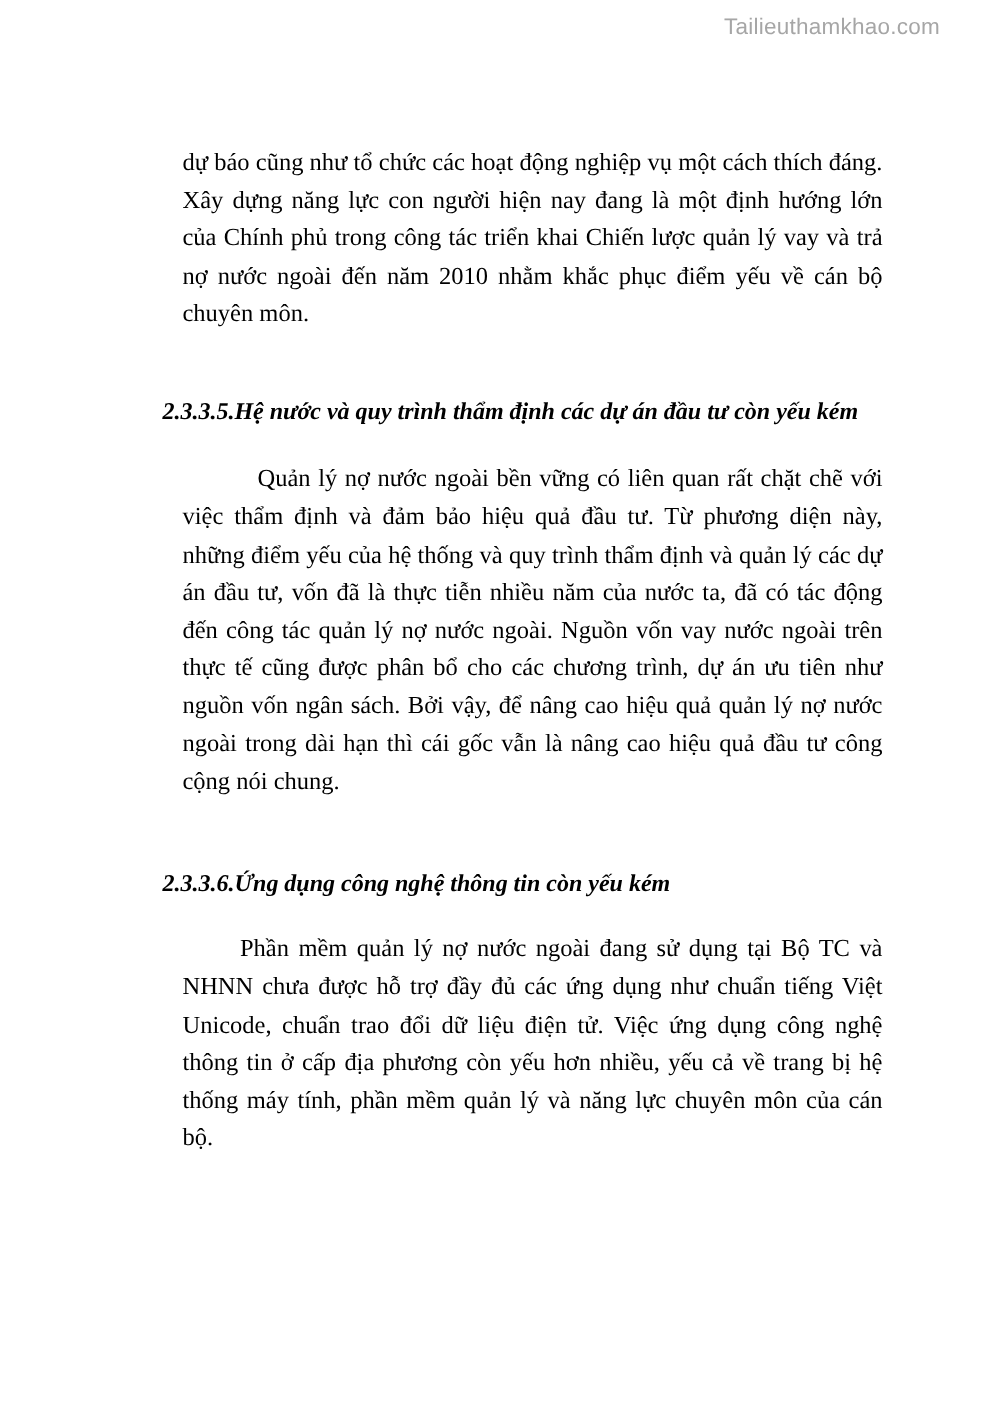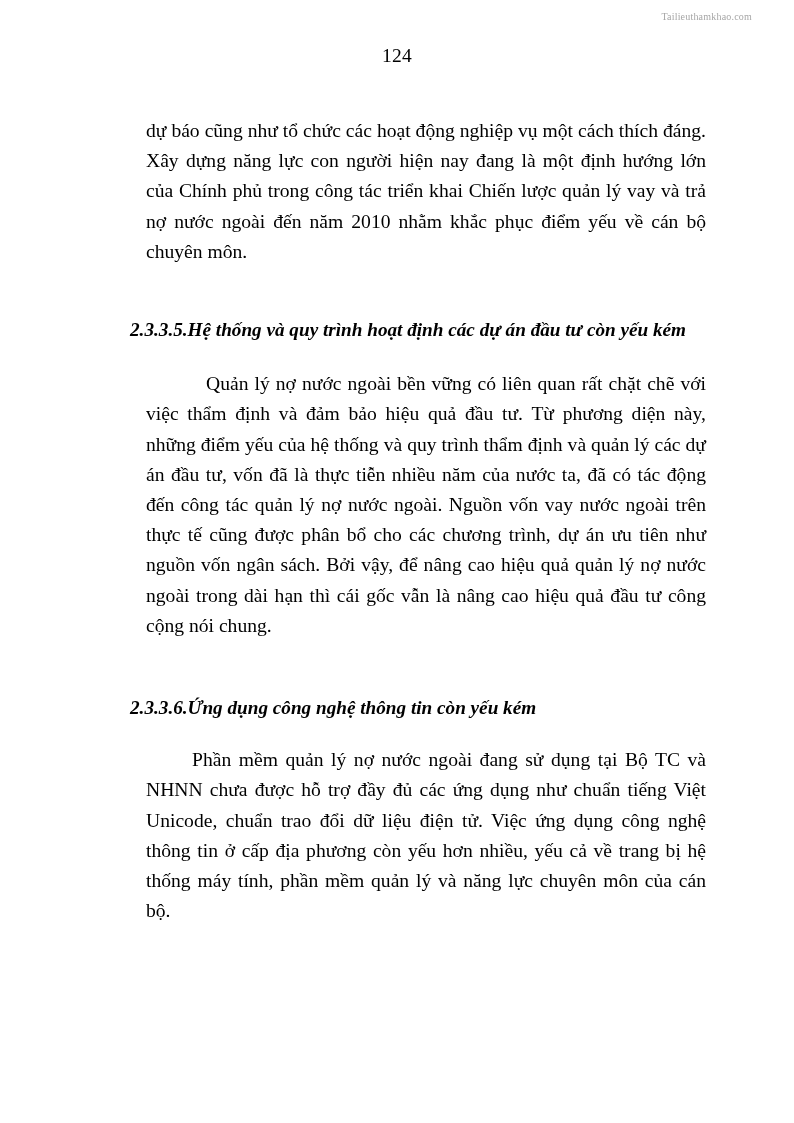--- a/index.html
+++ b/index.html
@@ -17,22 +17,22 @@
     width: 794px;
     height: 1123px;
     background: #ffffff;
     overflow: hidden;
     box-sizing: border-box;
   }
   .watermark {
     position: absolute;
     top: 11px;
     right: 42px;
-    font-family: Liberation Serif, serif;
-    font-size: 10px;
+    font-family: Liberation Sans, sans-serif;
+    font-size: 18px;
     letter-spacing: 0.2px;
     color: #a6a6a6;
     user-select: none;
     white-space: nowrap;
   }
   .page-number {
     position: absolute;
     top: 46px;
     left: 0;
     width: 794px;
@@ -76,29 +76,28 @@
   .gap-para-to-heading2 { height: 36px; }
   .gap-heading2-to-para { height: 6px; }
 </style>
 </head>
 <body>
 
 <div class="page">
 
   <div class="watermark">Tailieuthamkhao.com</div>
 
-  <div class="page-number">124</div>
 
   <div class="content">
 
     <p class="body-text">dự báo cũng như tổ chức các hoạt động nghiệp vụ một cách thích đáng. Xây dựng năng lực con người hiện nay đang là một định hướng lớn của Chính phủ trong công tác triển khai Chiến lược quản lý vay và trả nợ nước ngoài đến năm 2010 nhằm khắc phục điểm yếu về cán bộ chuyên môn.</p>
 
     <div class="gap-para-to-heading"></div>
 
-    <h3 class="section-heading">2.3.3.5.Hệ thống và quy trình hoạt định các dự án đầu tư còn yếu kém</h3>
+    <h3 class="section-heading">2.3.3.5.Hệ nước và quy trình thẩm định các dự án đầu tư còn yếu kém</h3>
 
     <div class="gap-heading-to-para"></div>
 
     <p class="body-text indent-wide">Quản lý nợ nước ngoài bền vững có liên quan rất chặt chẽ với việc thẩm định và đảm bảo hiệu quả đầu tư. Từ phương diện này, những điểm yếu của hệ thống và quy trình thẩm định và quản lý các dự án đầu tư, vốn đã là thực tiễn nhiều năm của nước ta, đã có tác động đến công tác quản lý nợ nước ngoài. Nguồn vốn vay nước ngoài trên thực tế cũng được phân bổ cho các chương trình, dự án ưu tiên như nguồn vốn ngân sách. Bởi vậy, để nâng cao hiệu quả quản lý nợ nước ngoài trong dài hạn thì cái gốc vẫn là nâng cao hiệu quả đầu tư công cộng nói chung.</p>
 
     <div class="gap-para-to-heading2"></div>
 
     <h3 class="section-heading">2.3.3.6.Ứng dụng công nghệ thông tin còn yếu kém</h3>
 
     <div class="gap-heading2-to-para"></div>

